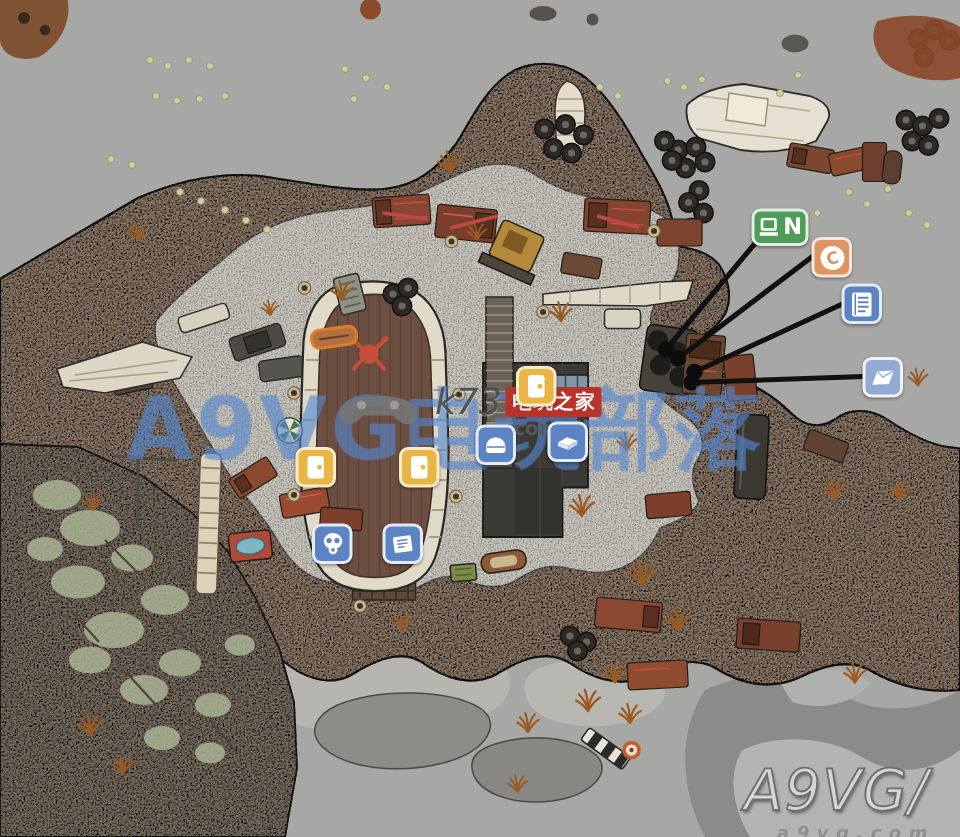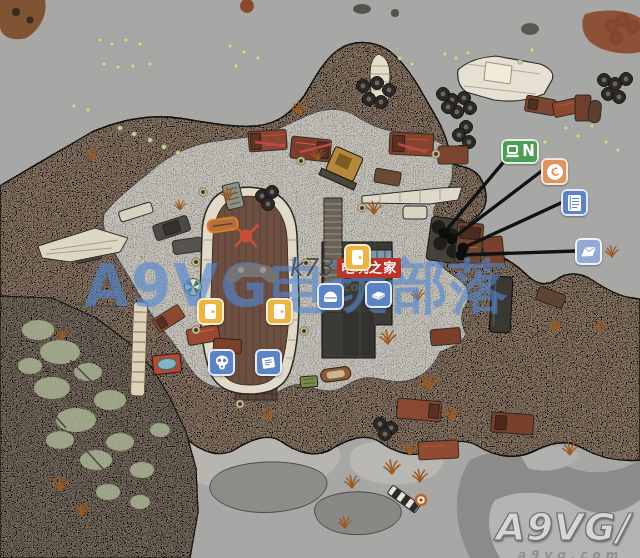--- a/index.html
+++ b/index.html
@@ -28,21 +28,21 @@
            letter-spacing:2px;white-space:nowrap;color:rgba(98,148,216,.33);
            text-shadow:0 0 1px rgba(70,120,200,.45);pointer-events:none;text-align:right;}
   .wm-k73{position:absolute;left:224px;top:256px;display:flex;align-items:flex-start;}
   .k73-brand{font-size:24px;font-weight:normal;font-style:italic;color:rgba(75,75,75,.92);
              line-height:1;margin-left:10px;text-shadow:0 1px 0 rgba(255,255,255,.25);}
   .k73-right{display:flex;flex-direction:column;margin-left:3px;margin-top:2px;}
   .k73-tag{background:#b8342a;color:#fff;font-size:13px;font-weight:bold;
            padding:1px 4px;border-radius:2px;letter-spacing:1px;}
   .k73-com{font-size:13px;font-weight:bold;color:rgba(90,90,90,.95);margin-top:1px;}
   .wm-a9vg{position:absolute;left:496px;top:508px;pointer-events:none;}
-  .a9vg-brand{font-size:38px;font-weight:bold;font-style:italic;letter-spacing:1px;
+  .a9vg-brand{font-size:38px;font-weight:normal;font-style:italic;letter-spacing:1px;
               color:#d6d6d6;-webkit-text-stroke:1.2px #6e6e6e;
               text-shadow:1px 2px 2px rgba(60,60,60,.6);line-height:1;}
   .a9vg-url{font-size:12px;font-weight:bold;font-style:italic;letter-spacing:5px;
             color:#8f8f8f;margin:2px 0 0 22px;}
 </style>
 </head>
 <body>
 
 <div class="stage">
 

